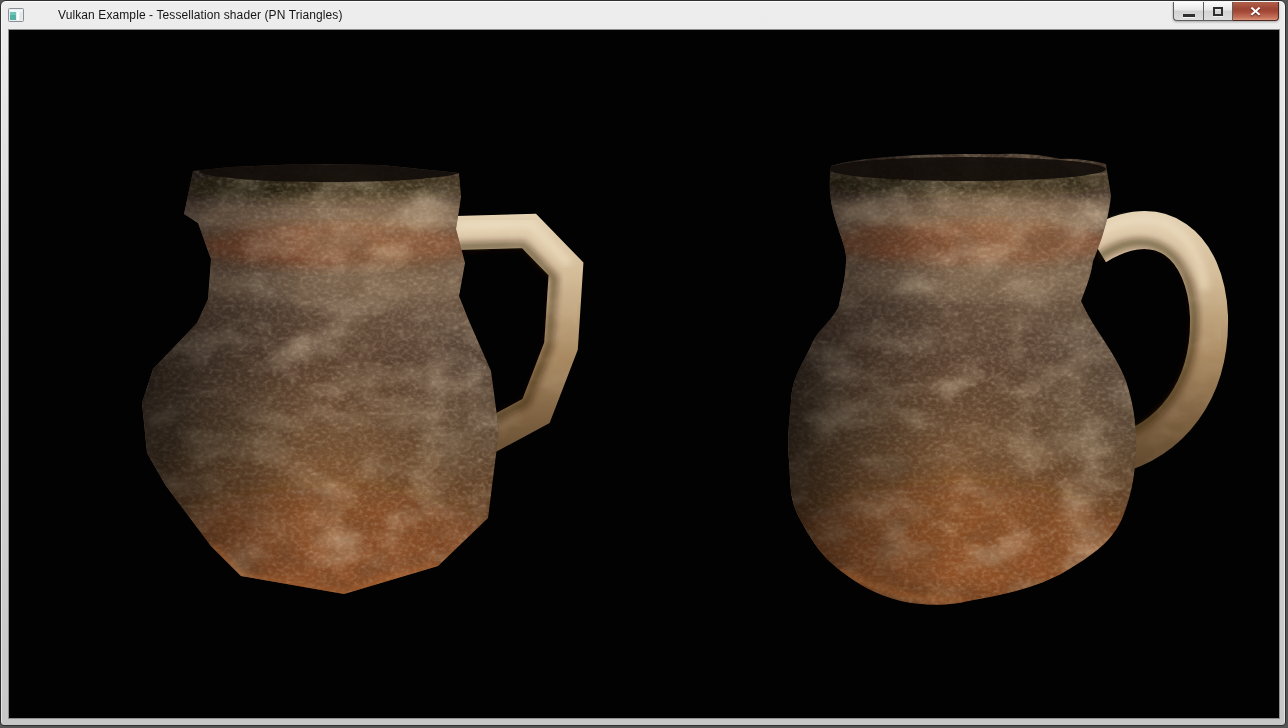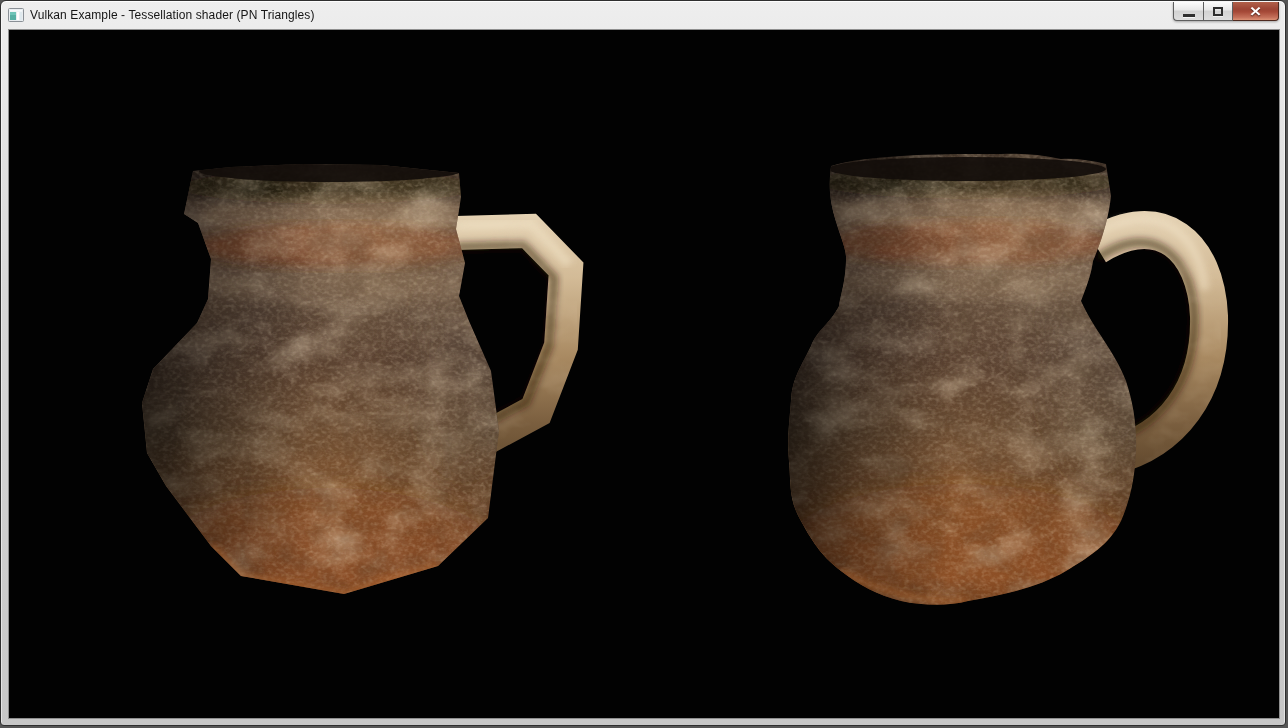--- a/index.html
+++ b/index.html
@@ -7,21 +7,21 @@
   .window {
     position:relative; width:1286px; height:726px;
     border:1px solid #2f2f2f; border-radius:6px 6px 4px 4px;
     background:linear-gradient(180deg,#eeeeee 0%,#d7d7d7 40%,#c7c7c7 100%);
     box-shadow: inset 0 1px 0 rgba(255,255,255,.85), inset 1px 0 0 rgba(255,255,255,.5), inset -1px 0 0 rgba(255,255,255,.5);
     font-family:"Liberation Sans", sans-serif;
     overflow:hidden;
   }
   .titlebar {
     position:absolute; top:0; left:0; right:0; height:28px;
-    display:flex; align-items:center; padding-left:7px;
+    display:flex; align-items:center; padding-left:7px;gap:28px;
   }
   .app-icon { width:16px; height:16px; flex:0 0 auto; }
   .title-text {
     margin-left:6px; font-size:12px; color:#151515; letter-spacing:0.1px;
     white-space:nowrap;
   }
   .win-buttons {
     position:absolute; top:1px; right:6px; height:19px; display:flex;
     filter:drop-shadow(0 1px 1px rgba(0,0,0,.3));
   }

